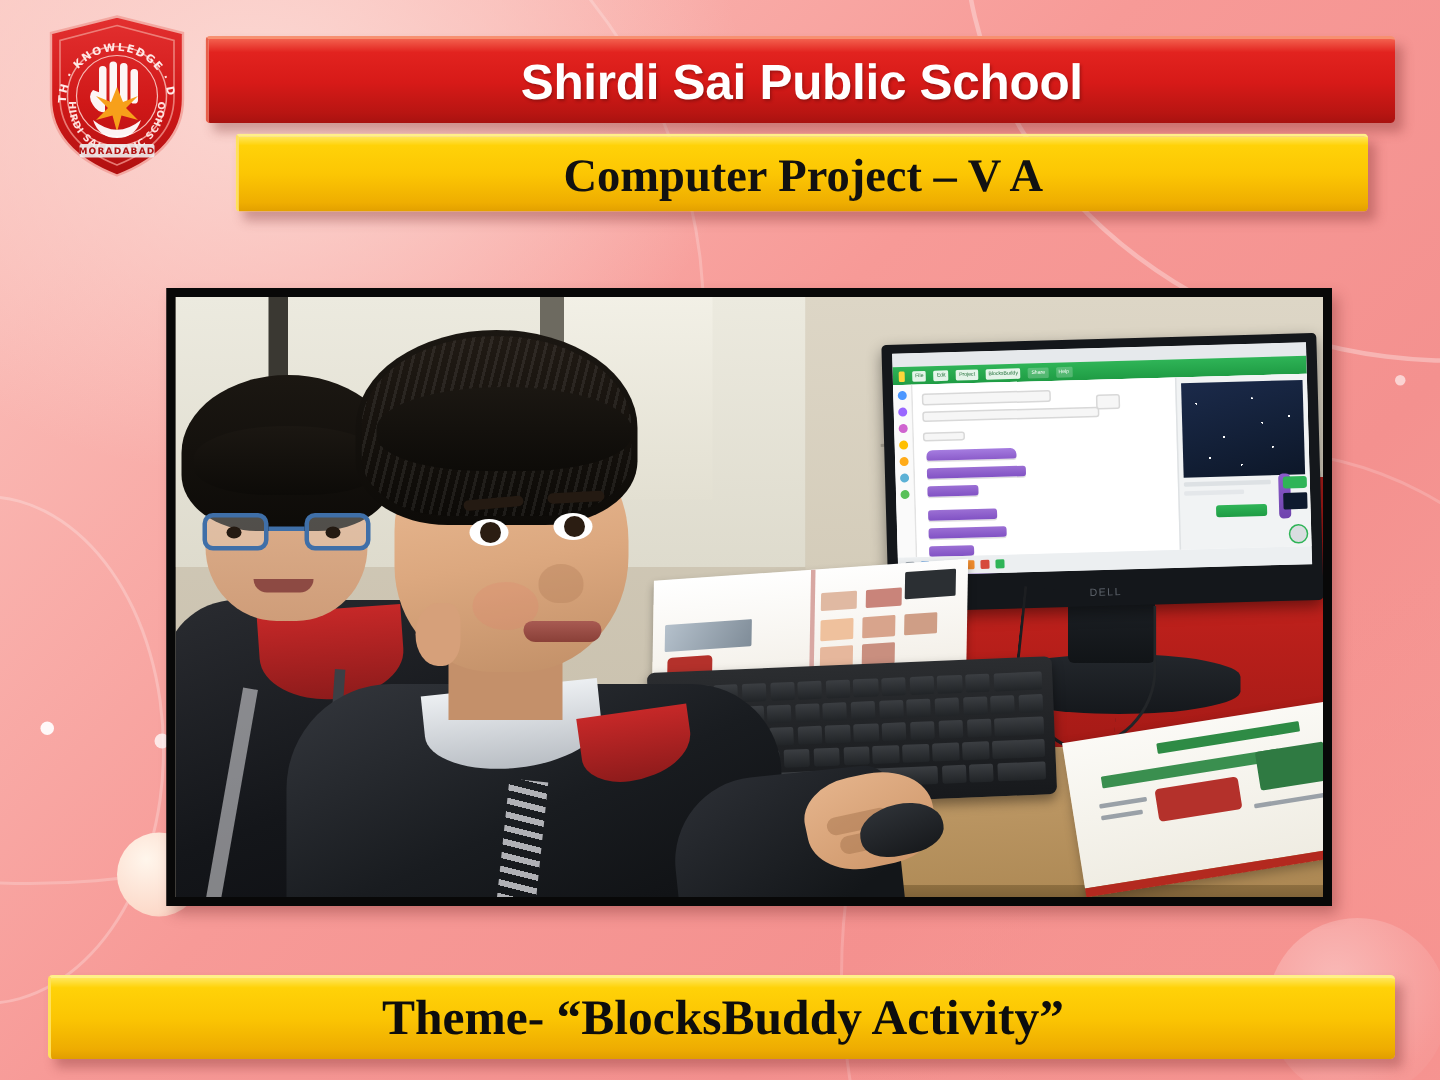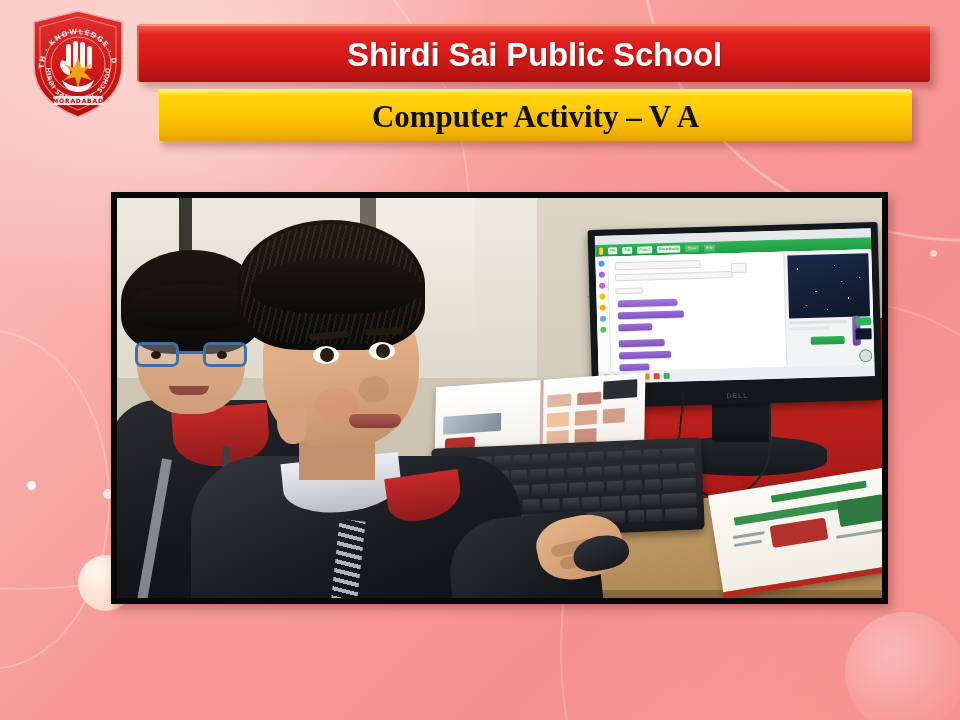--- a/index.html
+++ b/index.html
@@ -533,21 +533,21 @@
       <rect x="27" y="88" width="50" height="9" rx="1.4" fill="#f0f0f0" opacity="0.9"></rect>
       <text x="52" y="94.8" font-family="DejaVu Sans, sans-serif" font-size="6" font-weight="bold" fill="#b01212" text-anchor="middle" letter-spacing="0.8">MORADABAD</text>
     </svg>
   </div>
 
   <div class="banner banner-title">
     <span class="label">Shirdi Sai Public School</span>
   </div>
 
   <div class="banner banner-subtitle">
-    <span class="label">Computer Activity – V A</span>
+    <span class="label">Computer Project – V A</span>
   </div>
 
   <div class="photo-frame">
     <div class="photo">
 
       <div class="ph-wall"></div>
       <div class="ph-window">
         <div class="ph-win-pane"></div>
         <div class="ph-win-bar v1"></div>
         <div class="ph-win-bar v2"></div>
@@ -772,14 +772,17 @@
         <div class="fb-hand">
           <span class="fb-finger f1"></span>
           <span class="fb-finger f2"></span>
         </div>
         <div class="fb-mouse"></div>
       </div>
 
     </div>
   </div>
 
+  <div class="banner banner-theme">
+    <span class="label">Theme- “BlocksBuddy Activity”</span>
+  </div>
 
 </div>
 
 </body></html>

